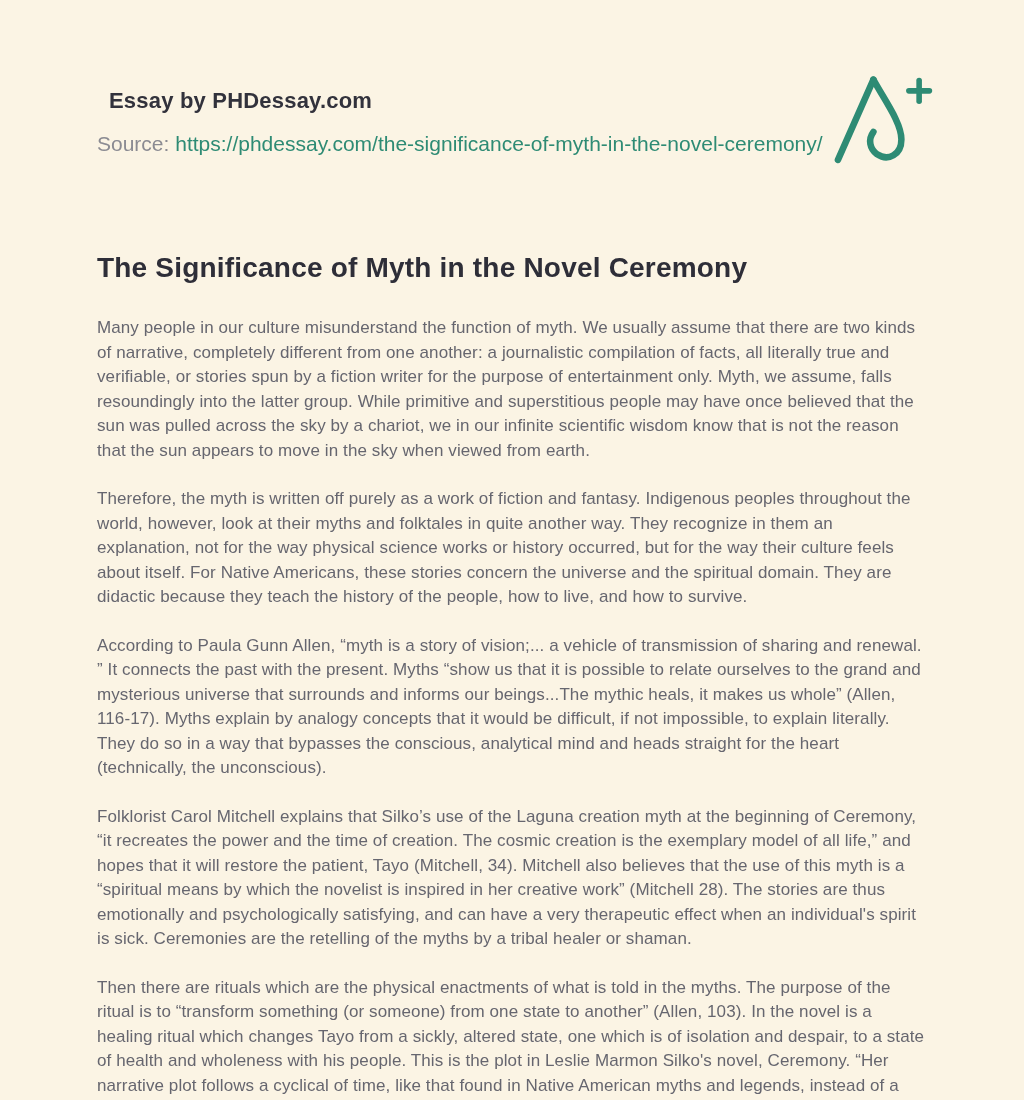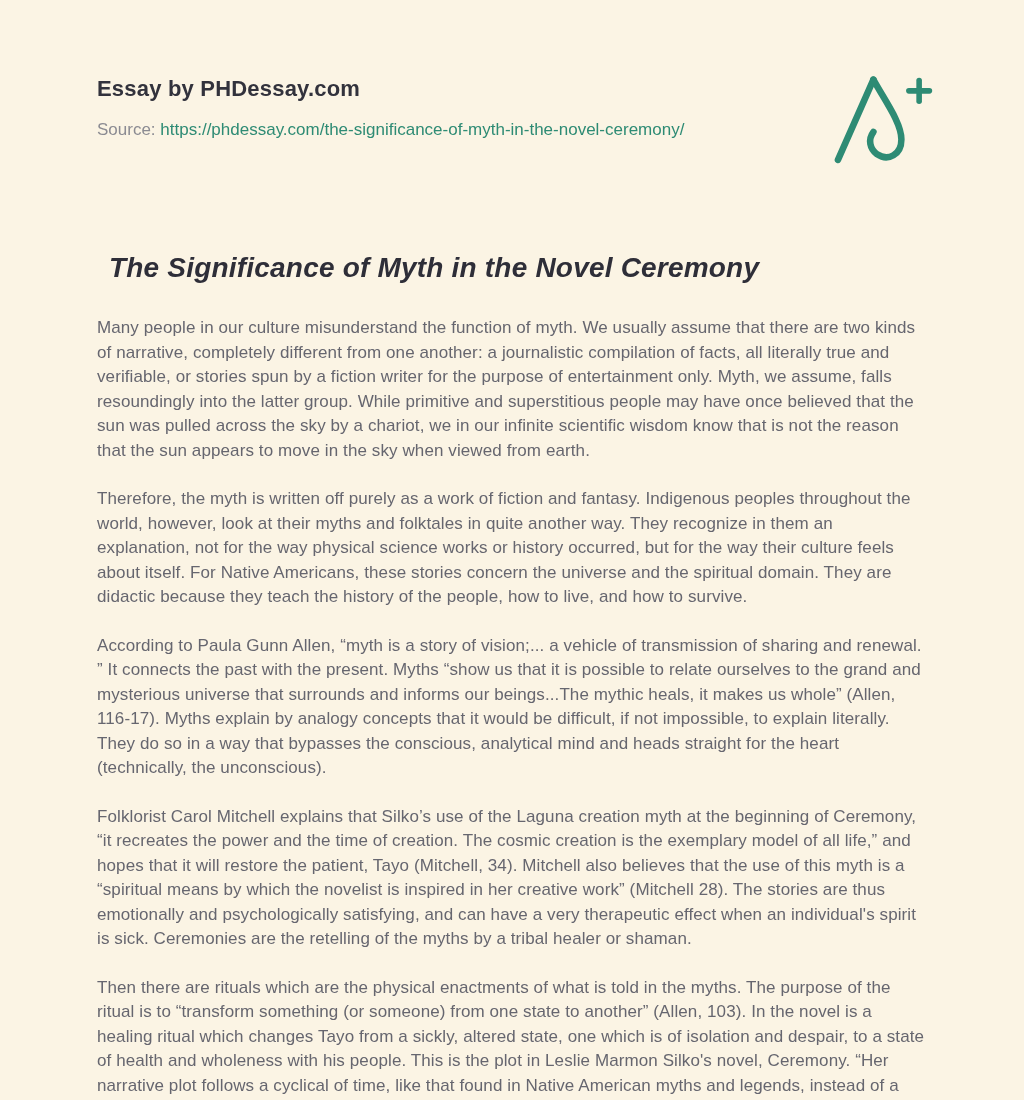--- a/index.html
+++ b/index.html
@@ -21,47 +21,46 @@
     width: 833px;
     margin: 0 auto 0 97px;
     padding-top: 76px;
   }
   .header-row {
     display: flex;
     justify-content: space-between;
     align-items: flex-start;
   }
   .site-title {
-    margin: 0;
+    margin: 12px;
     font-size: 22px;
     font-weight: 700;
     letter-spacing: 0.2px;
     color: #32323c;
   }
   .source-line {
     margin: 18px 0 0 0;
-    font-size: 17px;
+    font-size: 21px;
     color: #8b8b92;
   }
   .source-line a {
     color: #2e8b74;
     text-decoration: none;
   }
   .logo {
     margin-top: -6px;
     margin-right: -5px;
     flex: 0 0 auto;
   }
   .article-title {
-    margin: 84px 0 0 12px;
+    margin: 84px 0 0 0;
     font-size: 28px;
     font-weight: 700;
     letter-spacing: 0.2px;
     color: #2e2e38;
-    font-style: italic;
   }
   .paragraphs {
     margin-top: 32px;
   }
   .paragraphs p {
     margin: 0 0 24px 0;
     font-size: 17px;
     line-height: 24.5px;
     letter-spacing: 0.1px;
     color: #66666f;

